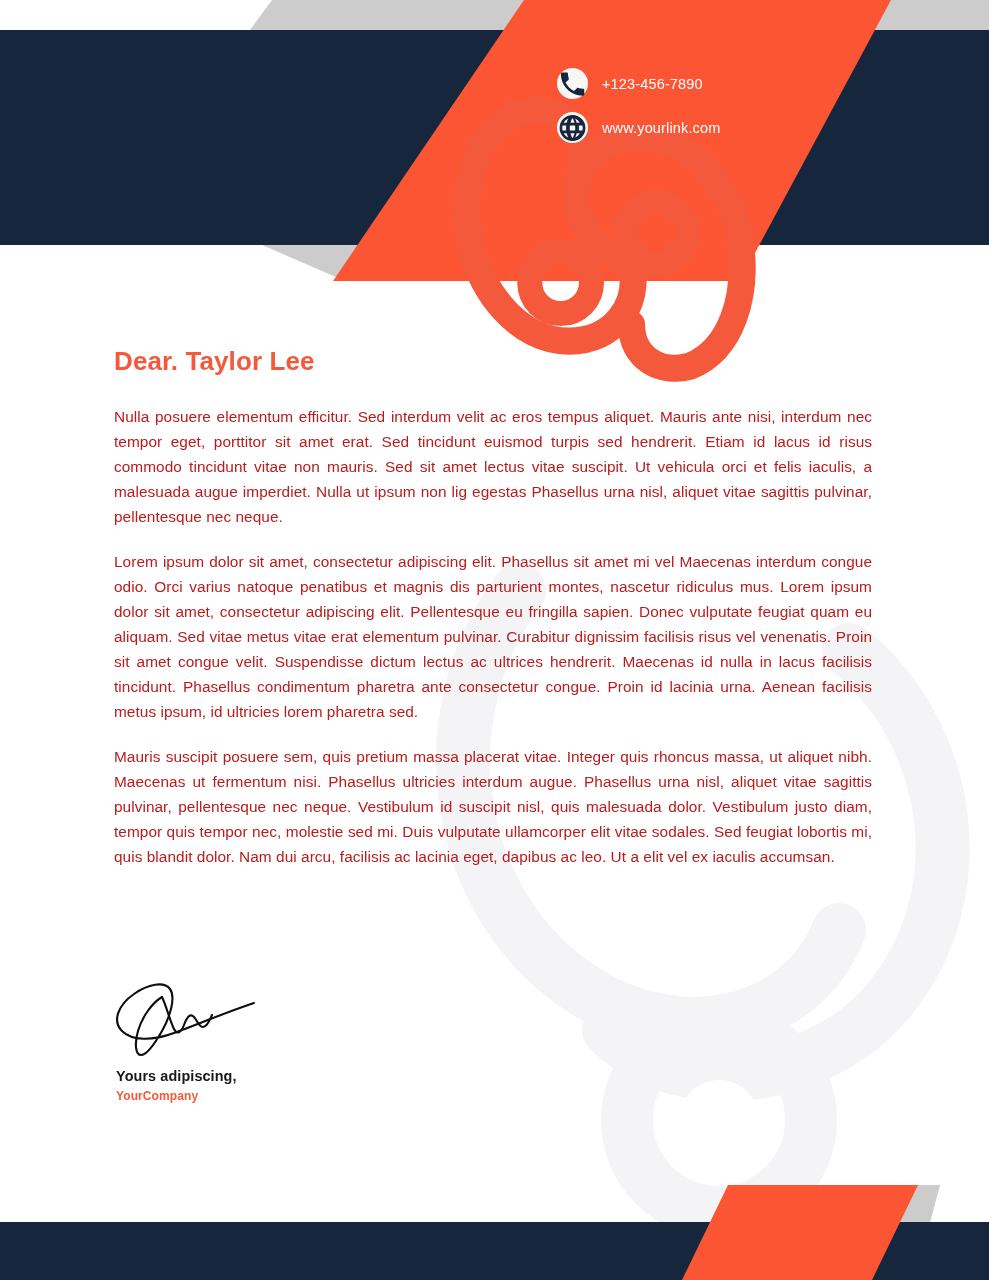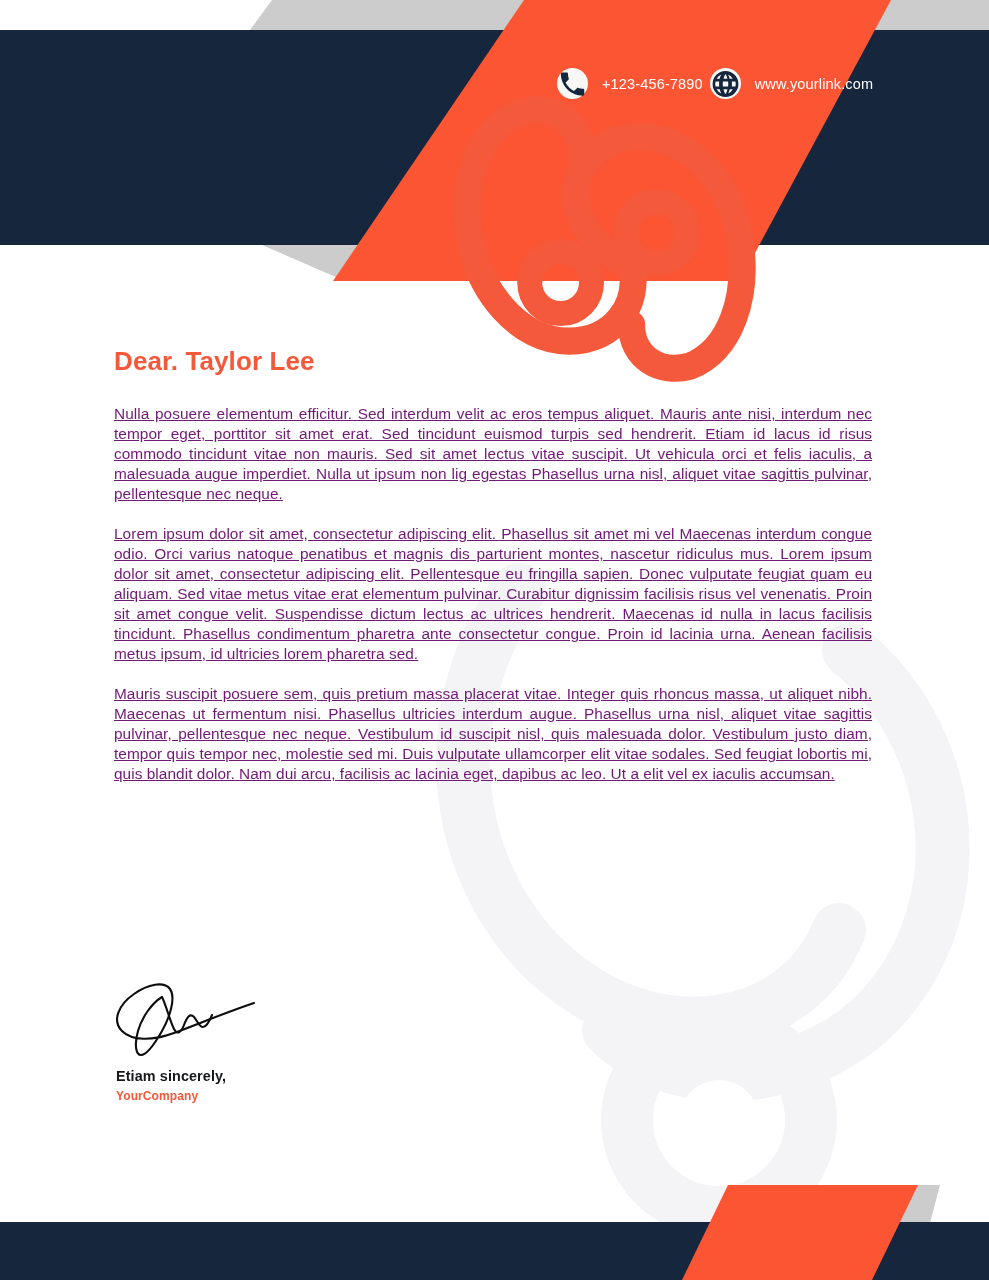--- a/index.html
+++ b/index.html
@@ -21,43 +21,43 @@
   #header svg { display:block; width:989px; height:292px; }
 
   #logo-block {
     position:absolute; left:112px; top:95px; z-index:4;
     display:flex; align-items:center; gap:16px;
   }
   #logo-mark { width:78px; height:70px; flex:0 0 auto; }
 
   #contact-list {
     position:absolute; left:557px; top:68px; z-index:4;
-    display:flex; flex-direction:row; gap:7px;
+    display:flex; flex-direction:column; gap:13px;
   }
   .contact-row { display:flex; align-items:center; gap:14px; }
   .contact-icon {
     width:31px; height:31px; border-radius:50%; background:#f7f7f5;
     display:flex; align-items:center; justify-content:center; flex:0 0 auto;
   }
   .contact-icon svg { display:block; }
   .contact-text {
     color:#ffffff; font-size:14.5px; letter-spacing:0.15px; white-space:nowrap;
   }
 
   
   #letter-body {
     position:absolute; left:114px; top:346px; width:758px; z-index:3;
   }
   #salutation {
     color:#f4593b; font-size:26px; font-weight:bold; letter-spacing:0.1px;
     margin-bottom:27px;
   }
   .body-paragraph {
-    font-size:15.4px; line-height:20px; color:#701a75;
-    text-align:justify; margin-bottom:20px; letter-spacing:0.05px;text-decoration:underline;
+    font-size:15.4px; line-height:25px; color:#b91c1c;
+    text-align:justify; margin-bottom:20px; letter-spacing:0.05px;
   }
   .body-paragraph:last-child { margin-bottom:14px; }
 
   
   #signature-block { position:absolute; left:104px; top:975px; z-index:3; }
   #signature-mark { display:block; width:165px; height:85px; }
   #sign-off {
     margin-top:8px; margin-left:12px;
     font-size:14.4px; font-weight:bold; color:#17181a; letter-spacing:0.1px;
   }
@@ -133,21 +133,21 @@
   <p class="body-paragraph">Mauris suscipit posuere sem, quis pretium massa placerat vitae. Integer quis rhoncus massa, ut aliquet nibh. Maecenas ut fermentum nisi. Phasellus ultricies interdum augue. Phasellus urna nisl, aliquet vitae sagittis pulvinar, pellentesque nec neque. Vestibulum id suscipit nisl, quis malesuada dolor. Vestibulum justo diam, tempor quis tempor nec, molestie sed mi. Duis vulputate ullamcorper elit vitae sodales. Sed feugiat lobortis mi, quis blandit dolor. Nam dui arcu, facilisis ac lacinia eget, dapibus ac leo. Ut a elit vel ex iaculis accumsan.</p>
 </div>
 
 <div id="signature-block">
   <svg id="signature-mark" viewBox="0 0 165 85" fill="none" aria-hidden="true">
     <g stroke="#0d0d0d" stroke-width="2.1" fill="none" stroke-linecap="round" stroke-linejoin="round">
       <path d="M150 28 C120 38 92 50 70 58 C48 66 28 66 18 56 C8 46 14 30 30 19 C44 9 60 6 66 14 C72 22 66 42 58 56 C50 70 42 80 37 80 C32 80 30 70 34 56 C38 42 48 28 58 22"></path>
       <path d="M58 22 C62 30 66 46 70 54 C73 60 77 58 80 50 C83 42 86 38 90 42 C93 45 95 52 99 52 C103 52 106 45 108 40"></path>
     </g>
   </svg>
-  <div id="sign-off">Etiam sincerely,</div>
+  <div id="sign-off">Yours adipiscing,</div>
   <div id="sign-company">YourCompany</div>
 </div>
 
 <div id="footer">
   <svg viewBox="0 0 989 100" preserveAspectRatio="none">
     <polygon points="880,5 940,5 925,62 862,62" fill="#cccccc"></polygon>
     <rect x="0" y="42" width="989" height="58" fill="#16263c"></rect>
     <polygon points="728,5 918,5 872,100 682,100" fill="#fb5533"></polygon>
   </svg>
 </div>

